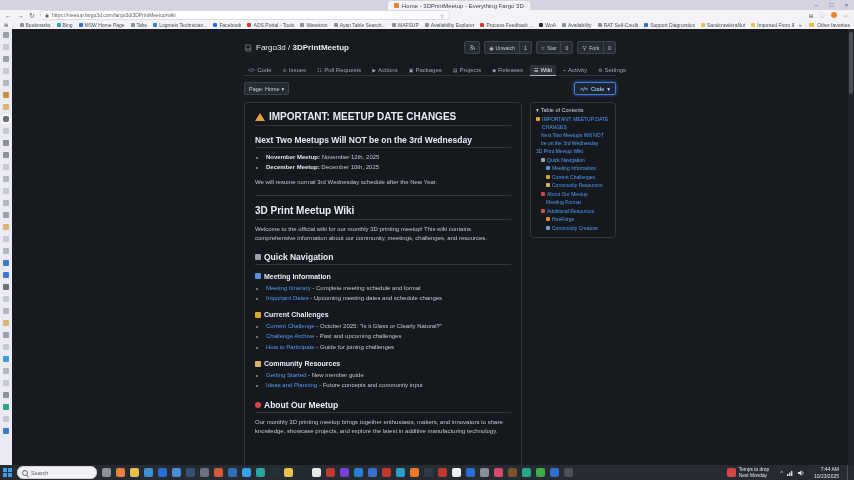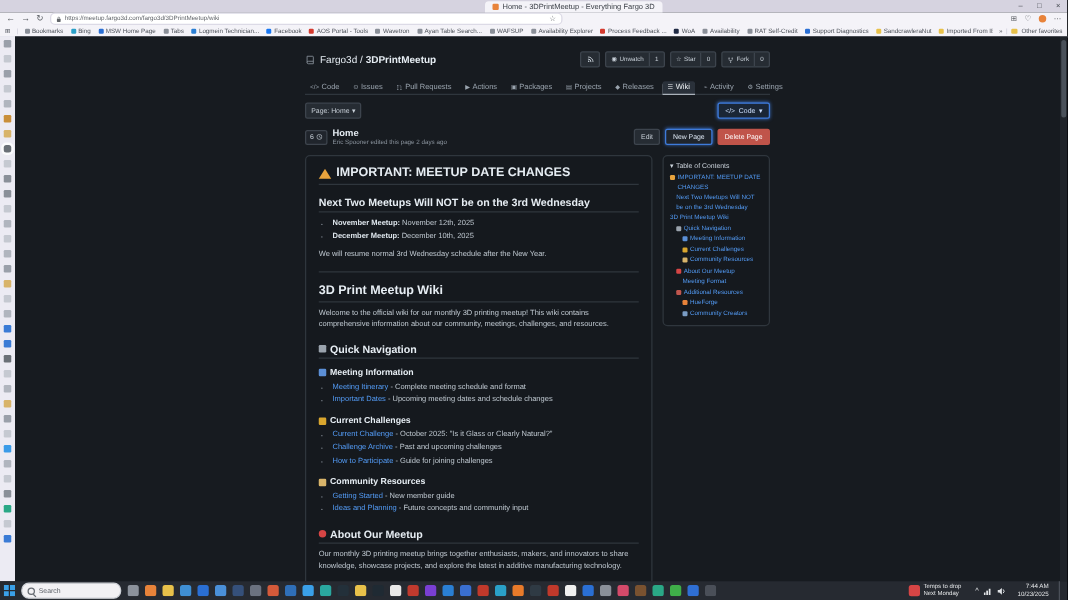--- a/index.html
+++ b/index.html
@@ -367,38 +367,20 @@
             <span>Page: Home</span>
             <span>▾</span>
           </span>
         <span class="codebtn">
             <span>&lt;/&gt;</span>
             <span>Code</span>
             <span>▾</span>
           </span>
       </div>
 
-      <div class="wikihead">
-        <span class="histbtn">
-          <span>6</span>
-          <svg viewBox="0 0 10 10" width="5" height="5">
-              <circle cx="5" cy="5" r="4" fill="none" stroke="#c9d1d9" stroke-width="1"></circle>
-              <path d="M5 3 V5 L7 6" stroke="#c9d1d9" fill="none" stroke-width="1"></path>
-            </svg>
-        </span>
-        <div>
-          <div class="wtitle">Home</div>
-          <div class="wsub">Eric Spooner edited this page 2 days ago</div>
-        </div>
-        <div class="wikibtns">
-          <span class="wbtn">Edit</span>
-          <span class="wbtn newpage">New Page</span>
-          <span class="wbtn delpage">Delete Page</span>
-        </div>
-      </div>
 
       <div class="content">
         <div class="md">
           <h1>
               <span class="warn-tri"></span>
               <span>IMPORTANT: MEETUP DATE CHANGES</span>
             </h1>
           <h2>
               <span>Next Two Meetups Will NOT be on the 3rd Wednesday</span>
             </h2>

